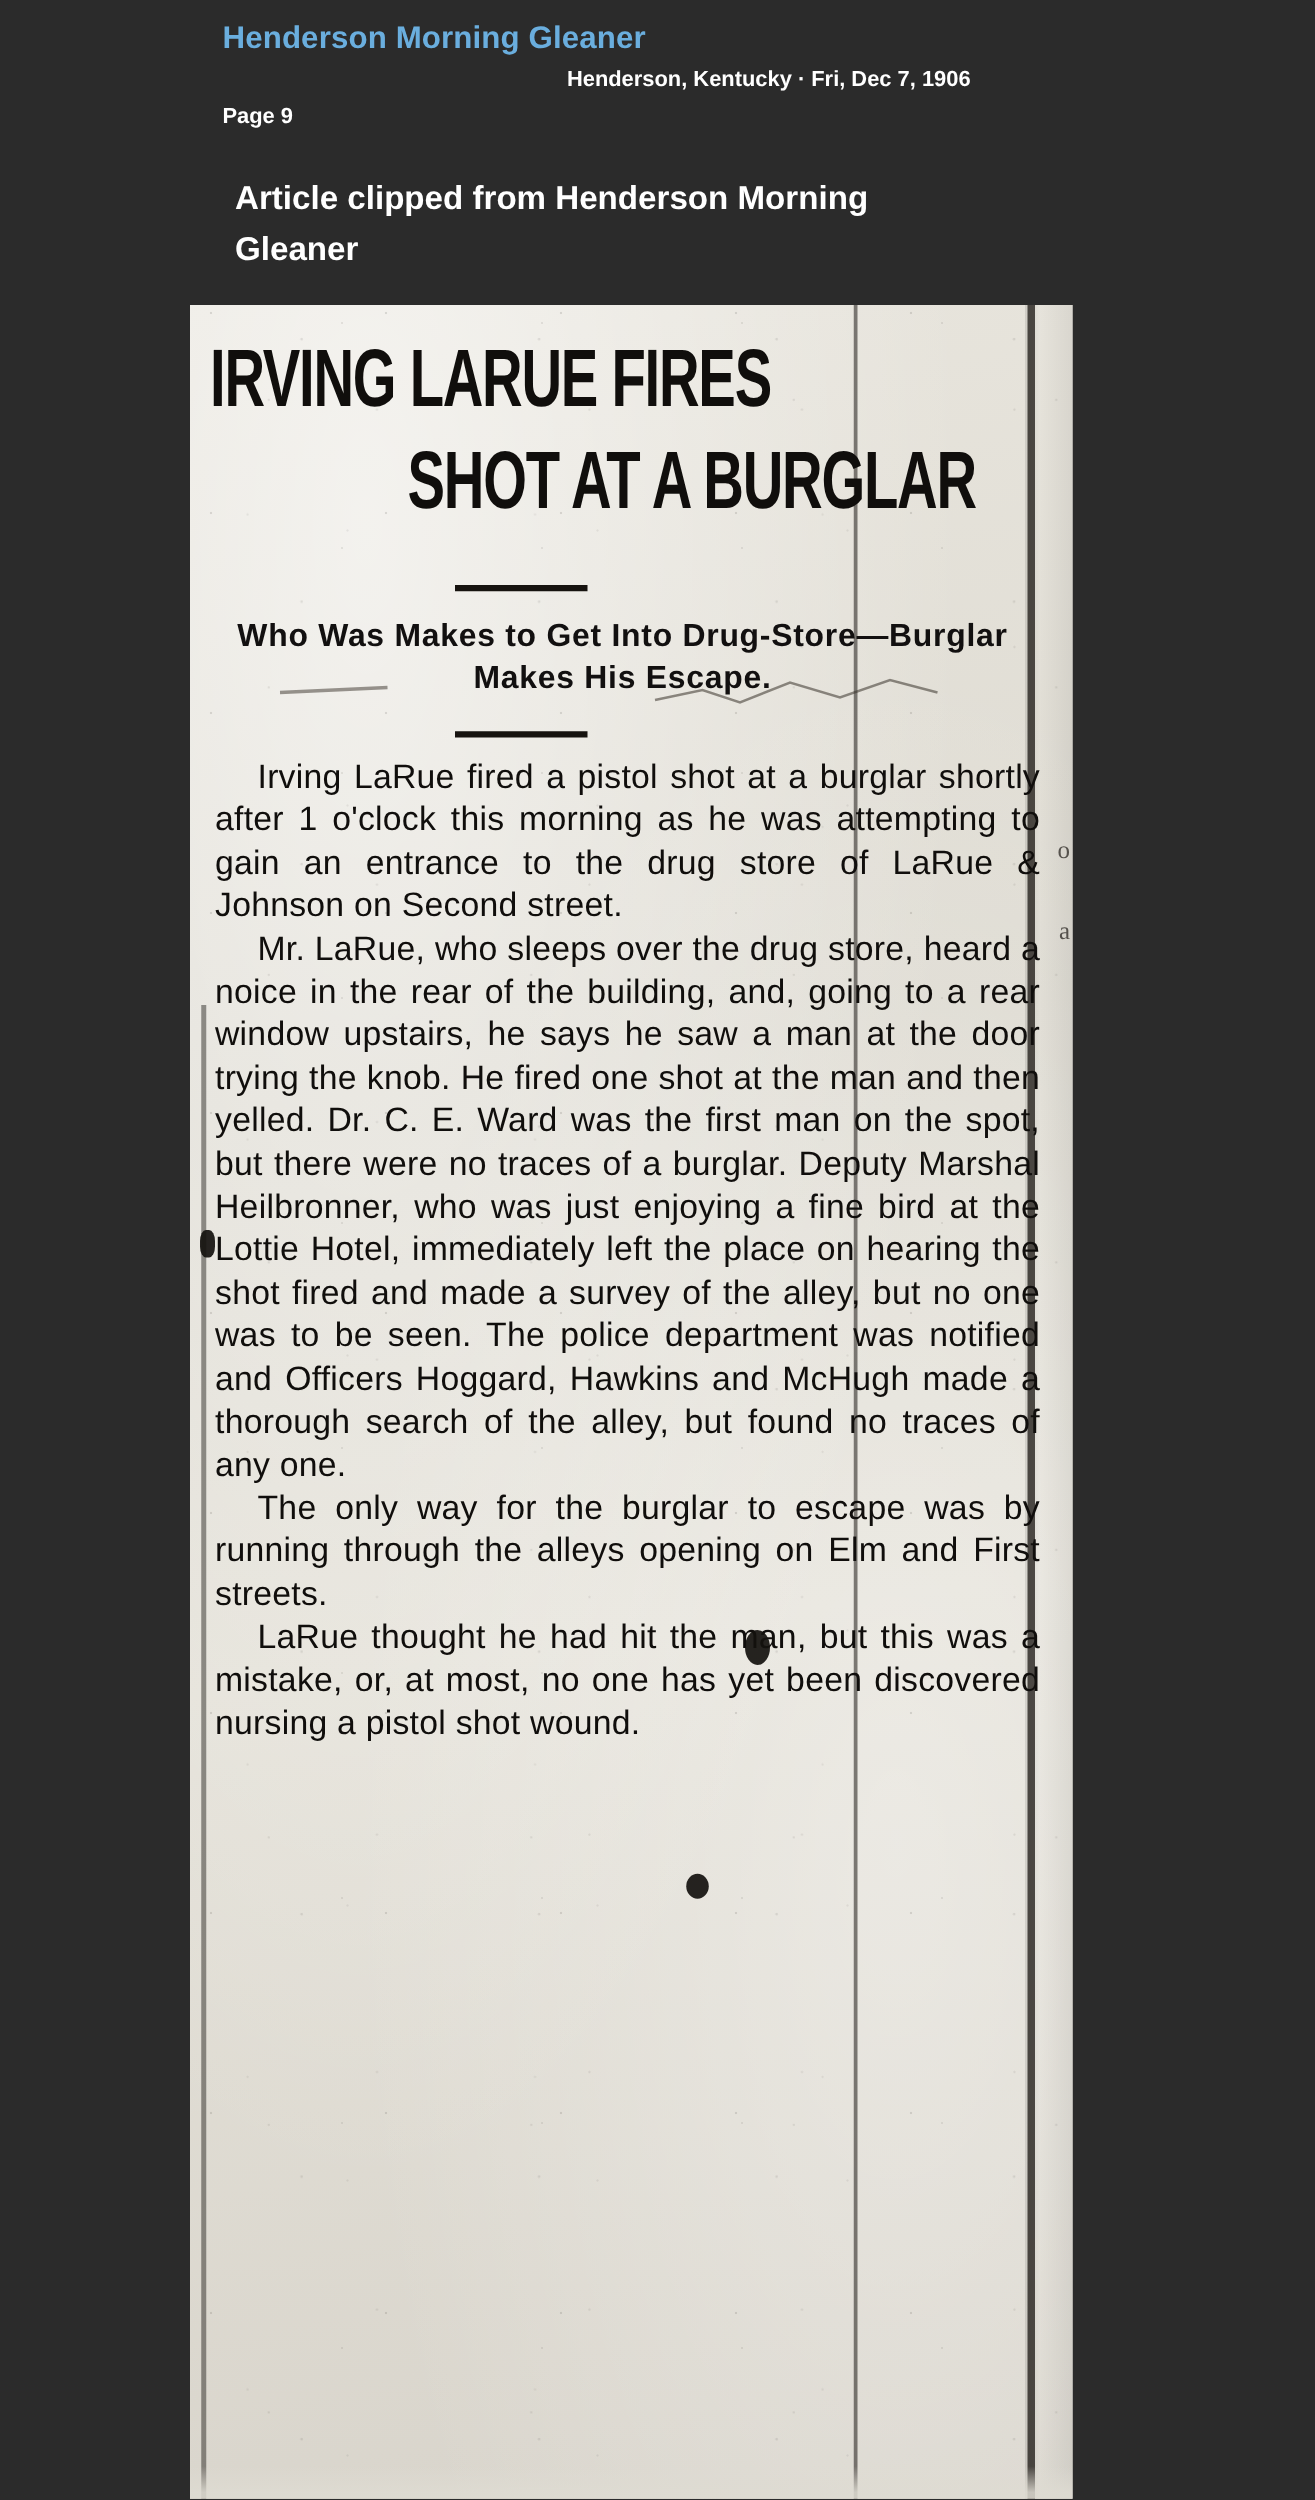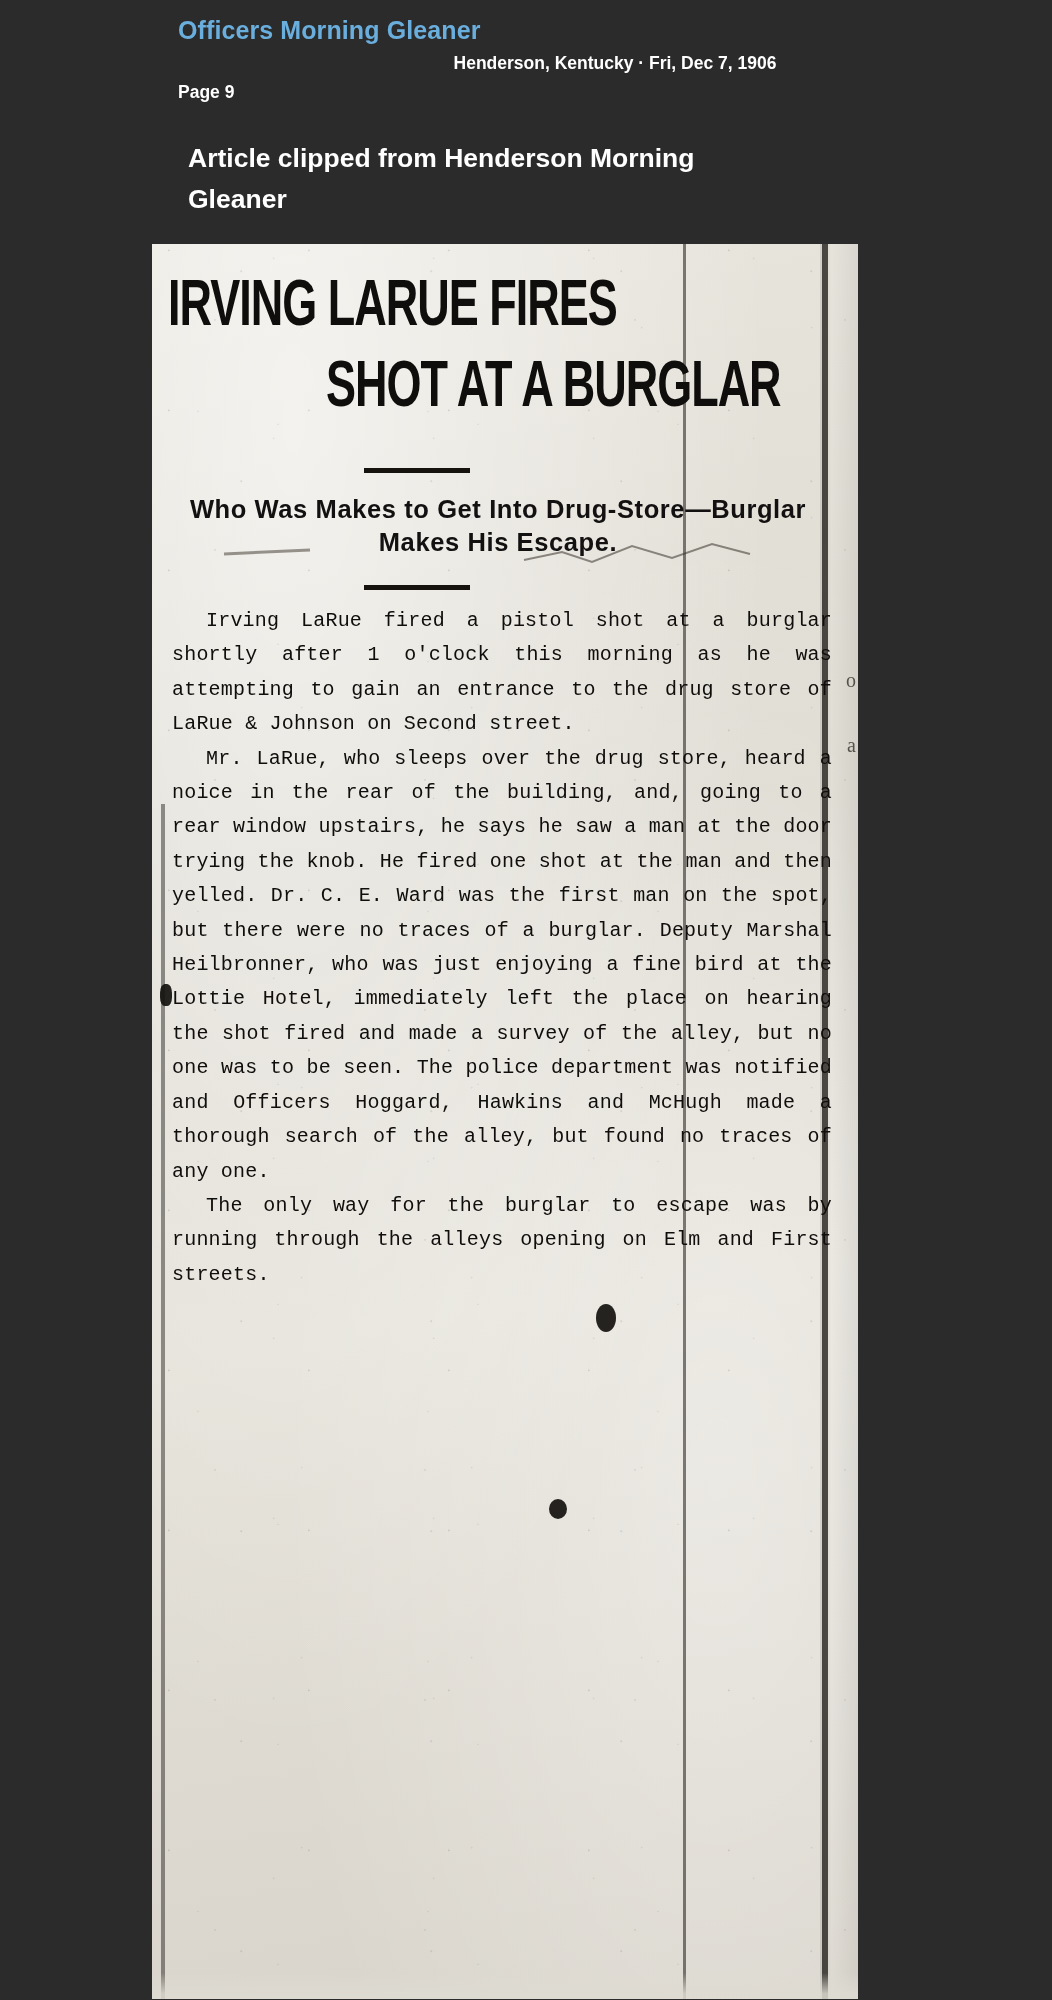--- a/index.html
+++ b/index.html
@@ -162,22 +162,22 @@
     color: #121010;
   }
   .rule-short2 {
     width: 106px;
     height: 5px;
     background: #16130f;
     margin: 26px 0 0 202px;
   }
   .body {
     margin: 14px 8px 0 10px;
-    font-family: Liberation Mono, monospace;
-    font-size: 20px;
+    font-family: Liberation Sans, sans-serif;
+    font-size: 27px;
     line-height: 34.4px;
     text-align: justify;
     color: #100e0c;
     letter-spacing: 0.2px;
   }
   .body p {
     margin: 0;
     text-indent: 34px;
   }
   .body p + p { margin-top: 0; }
@@ -210,21 +210,21 @@
     z-index: 6;
     opacity: 0.75;
   }
 </style>
 </head>
 <body>
 
 <div class="page">
 
   <div class="header">
-    <div class="pub-title">Officers Morning Gleaner</div>
+    <div class="pub-title">Henderson Morning Gleaner</div>
     <div class="pub-meta">Henderson, Kentucky · Fri, Dec 7, 1906</div>
     <div class="pub-page">Page 9</div>
   </div>
 
   <div class="clip-title">Article clipped from Henderson Morning Gleaner</div>
 
   <div class="clipping-wrap">
     <div class="clipping">
 
       <div class="col-rule"></div>
@@ -238,20 +238,21 @@
       <div class="inner">
         <div class="head1">IRVING LARUE FIRES</div>
         <div class="head2">SHOT AT A BURGLAR</div>
         <div class="rule-short"></div>
         <div class="subhead">Who Was Makes to Get Into Drug-Store—Burglar Makes His Escape.</div>
         <div class="rule-short2"></div>
         <div class="body">
           <p>Irving LaRue fired a pistol shot at a burglar shortly after 1 o'clock this morning as he was attempting to gain an entrance to the drug store of LaRue &amp; Johnson on Second street.</p>
           <p>Mr. LaRue, who sleeps over the drug store, heard a noice in the rear of the building, and, going to a rear window upstairs, he says he saw a man at the door trying the knob. He fired one shot at the man and then yelled. Dr. C. E. Ward was the first man on the spot, but there were no traces of a burglar. Deputy Marshal Heilbronner, who was just enjoying a fine bird at the Lottie Hotel, immediately left the place on hearing the shot fired and made a survey of the alley, but no one was to be seen. The police department was notified and Officers Hoggard, Hawkins and McHugh made a thorough search of the alley, but found no traces of any one.</p>
           <p>The only way for the burglar to escape was by running through the alleys opening on Elm and First streets.</p>
+          <p>LaRue thought he had hit the man, but this was a mistake, or, at most, no one has yet been discovered nursing a pistol shot wound.</p>
         </div>
       </div>
 
       <div class="blob" style="left:444px;top:1060px;width:20px;height:28px;"></div>
       <div class="blob" style="left:397px;top:1255px;width:18px;height:20px;"></div>
       <div class="blob" style="left:8px;top:740px;width:12px;height:22px;border-radius:40%;"></div>
       <svg class="tear" style="left:370px;top:290px;" width="230" height="40" viewBox="0 0 230 40">
         <path d="M2 26 L40 18 L70 28 L110 12 L150 24 L190 10 L228 20" fill="none" stroke="#3a342c" stroke-width="2"></path>
       </svg>
       <svg class="tear" style="left:70px;top:300px;" width="90" height="16" viewBox="0 0 90 16">

